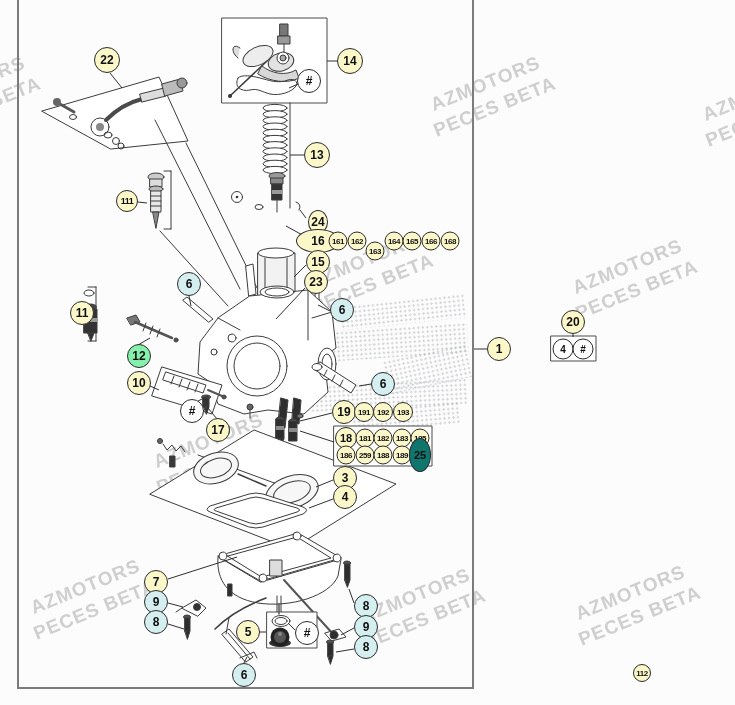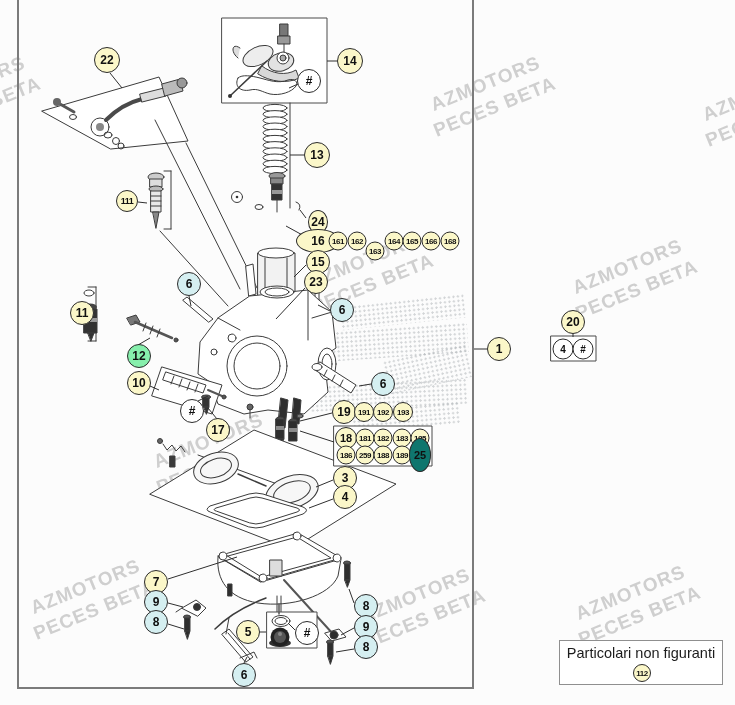--- a/index.html
+++ b/index.html
@@ -333,23 +333,20 @@
         <line x1="260" y1="632" x2="266" y2="632" stroke="#2f2f2f" stroke-width="1"></line>
         <line x1="295" y1="630" x2="288" y2="623" stroke="#2f2f2f" stroke-width="1"></line>
         <line x1="244" y1="663" x2="247" y2="657" stroke="#2f2f2f" stroke-width="1"></line>
       </g>
   </svg>
 
   <div class="frame frame-left"></div>
   <div class="frame frame-right"></div>
   <div class="frame frame-bottom"></div>
 
-  <div class="note-box">
-    <span>Particolari non figuranti</span>
-  </div>
 
   <div id="balloon-layer">
       <div class="balloon" style="left: 107px; top: 60px; width: 26px; height: 26px; background: rgb(251, 247, 201); font-size: 12px;">22</div>
       <div class="balloon" style="left: 350px; top: 61px; width: 26px; height: 26px; background: rgb(251, 247, 201); font-size: 12px;">14</div>
       <div class="balloon" style="left: 309px; top: 81px; width: 24px; height: 24px; background: rgb(255, 255, 255); font-size: 12px;">#</div>
       <div class="balloon" style="left: 317px; top: 155px; width: 26px; height: 26px; background: rgb(251, 247, 201); font-size: 12px;">13</div>
       <div class="balloon" style="left: 127px; top: 201px; width: 22px; height: 22px; background: rgb(251, 247, 201); font-size: 9px; letter-spacing: -0.5px;">111</div>
       <div class="balloon" style="left: 318px; top: 222px; width: 20px; height: 24px; background: rgb(251, 247, 201); font-size: 12px; text-align: right;">24</div>
       <div class="balloon" style="left: 318px; top: 241px; width: 44px; height: 24px; background: rgb(251, 247, 201); font-size: 12px;">16</div>
       <div class="balloon" style="left: 338px; top: 241px; width: 19px; height: 19px; background: rgb(251, 247, 201); font-size: 8px; letter-spacing: -0.5px;">161</div>

